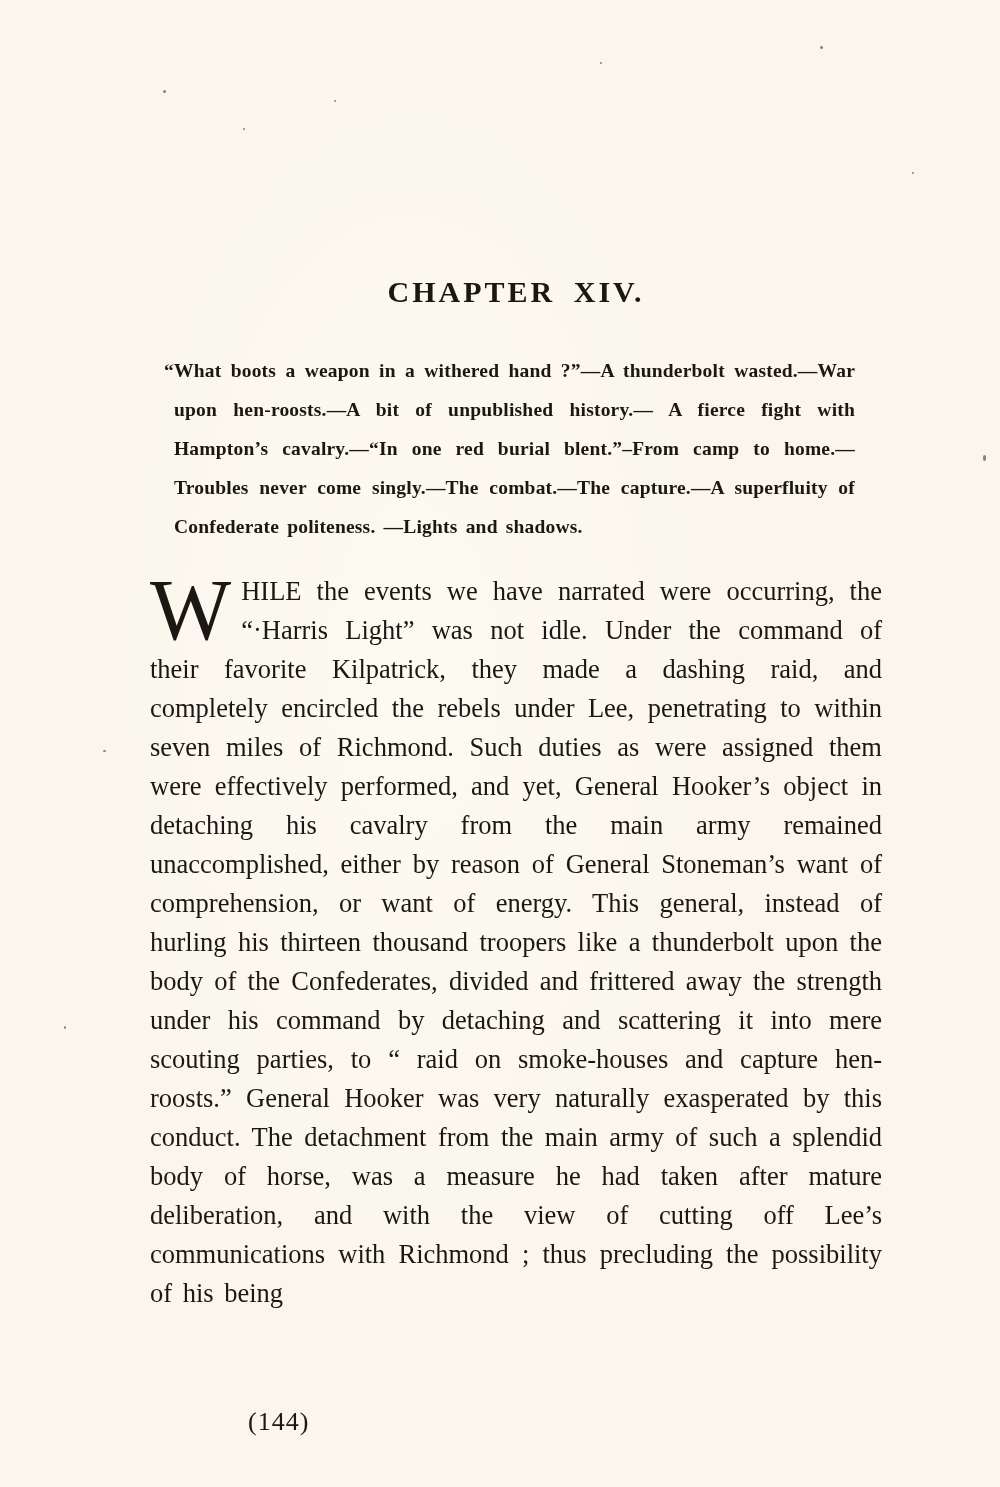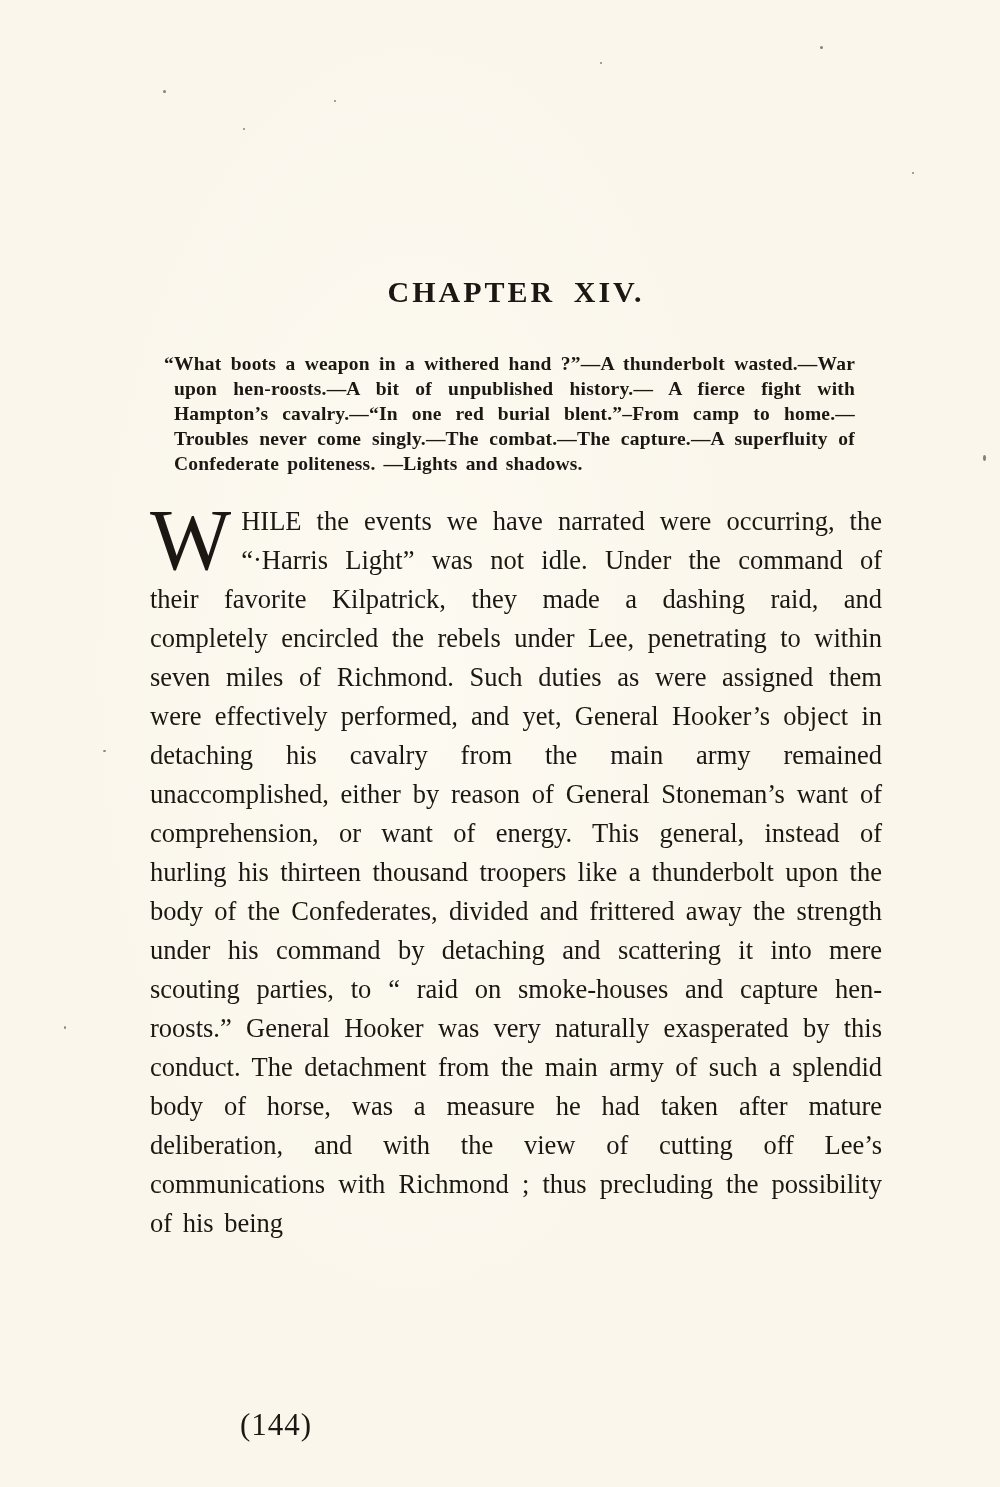--- a/index.html
+++ b/index.html
@@ -41,21 +41,21 @@
     font-size: 20px;
     font-weight: bold;
     text-align: center;
     letter-spacing: 2px;
     word-spacing: 6px;
     margin: 0 0 40px 0;
   }
   .epigraph {
     font-size: 19.5px;
     font-weight: bold;
-    line-height: 25px;
+    line-height: 39px;
     text-align: justify;
     margin: 0 27px 26px 14px;
     padding-left: 10px;
     text-indent: -10px;
     letter-spacing: 0.2px;
     word-spacing: 3px;
   }
   .body-text {
     font-size: 26.5px;
     line-height: 39px;
@@ -66,23 +66,23 @@
   .dropcap {
     float: left;
     font-size: 86px;
     line-height: 68px;
     font-weight: normal;
     padding: 4px 10px 0 0;
     height: 72px;
   }
   .page-number {
     position: absolute;
-    left: 240px;
+    left: 248px;
     top: 1407px;
-    font-size: 31px;
+    font-size: 26px;
     letter-spacing: 1px;
   }
   
   .speck {
     position: absolute;
     background: rgba(40,35,25,0.55);
     border-radius: 50%;
     width: 3px;
     height: 3px;
   }

